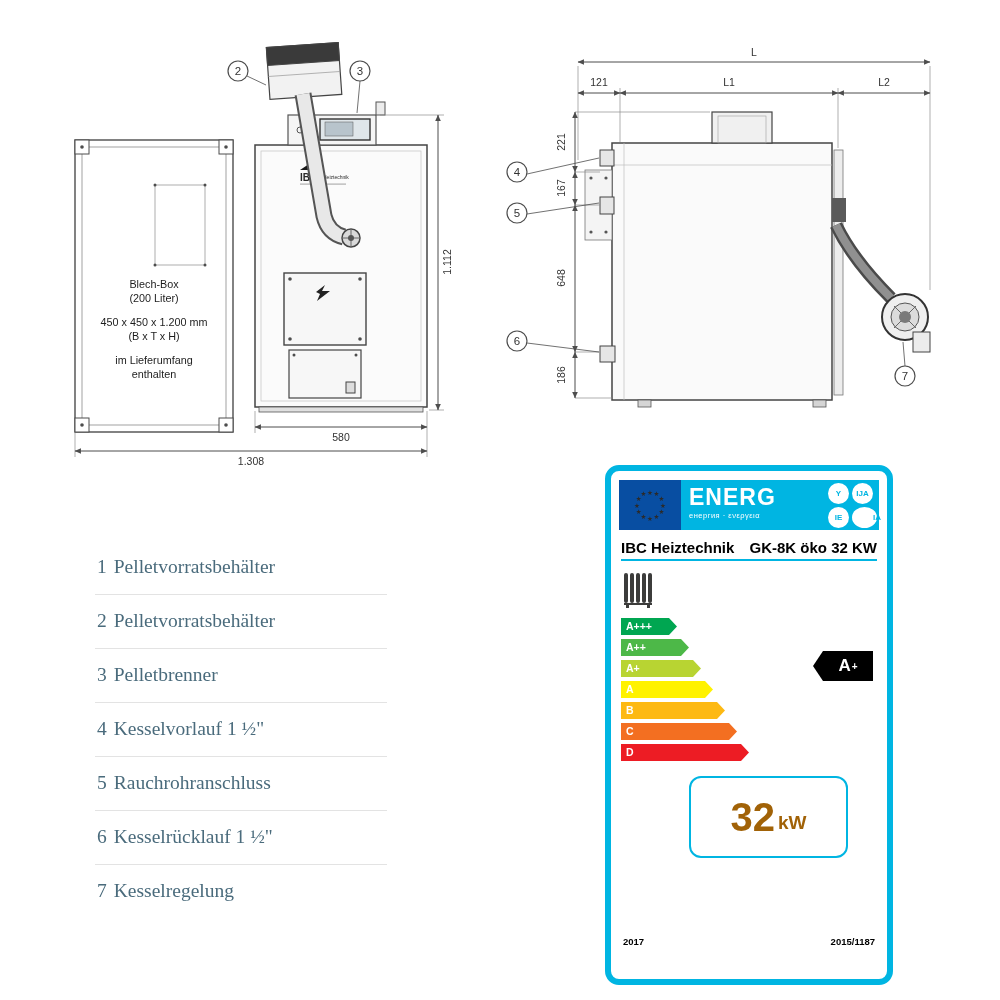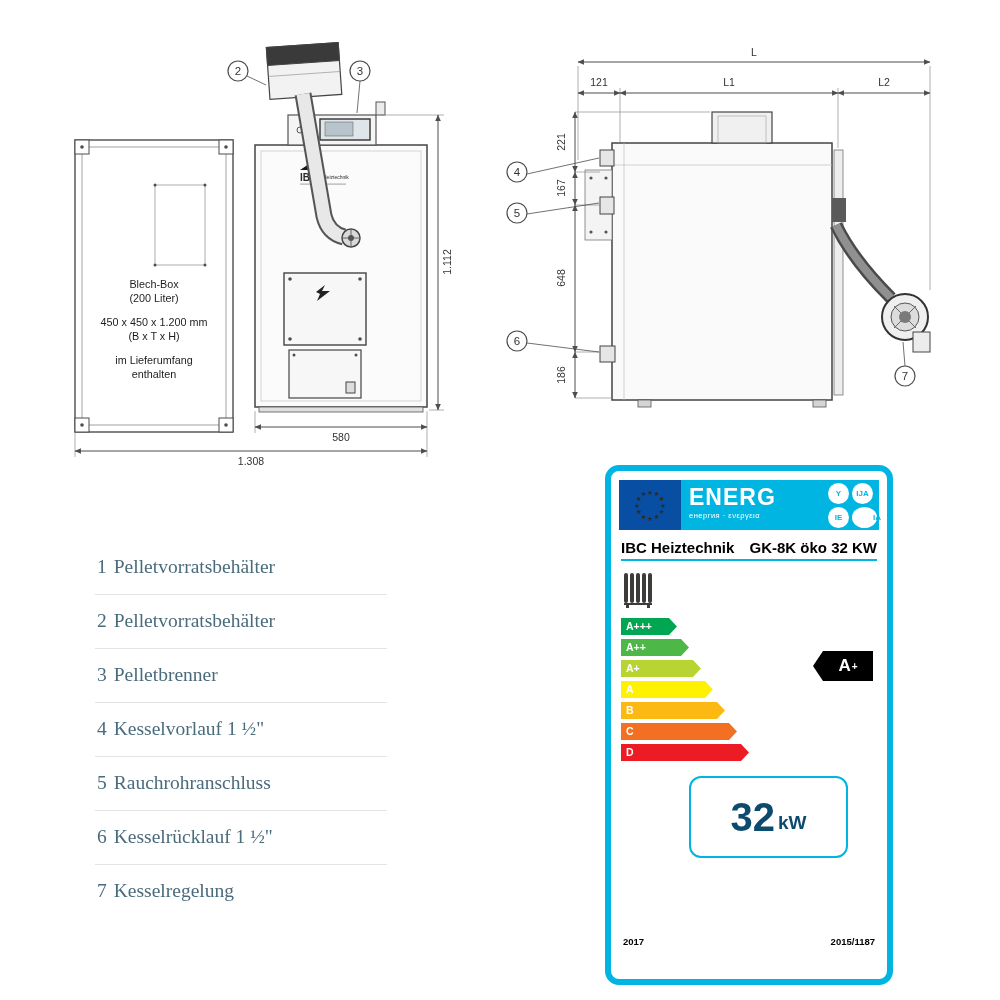--- a/index.html
+++ b/index.html
@@ -63,21 +63,21 @@
   .erating {
     position:absolute; right:14px; top:180px; width:60px; height:30px;
     background:#000; color:#fff; font-weight:bold; font-size:17px;
     display:flex; align-items:center; justify-content:center; padding-left:10px;
     clip-path:polygon(10px 0, 100% 0, 100% 100%, 10px 100%, 0 50%);
   }
   .erating sup { font-size:10px; margin-left:1px; }
   .epower {
     position:absolute; left:78px; top:305px; width:159px; height:82px;
     border:2px solid #00b5e2; border-radius:12px; background:#fff;
-    display:flex; align-items:center; justify-content:center; gap:3px; color:#0c4a6e;
+    display:flex; align-items:center; justify-content:center; gap:3px; color:#a16207;
   }
   .epower-val { font-size:40px; font-weight:bold; }
   .epower-unit { font-size:19px; font-weight:bold; align-self:center; margin-top:12px; }
   .elabel-year { position:absolute; left:12px; bottom:32px; font-size:9.5px; font-weight:bold; color:#000; }
   .elabel-reg { position:absolute; right:12px; bottom:32px; font-size:9.5px; font-weight:bold; color:#000; }
 </style>
 </head>
 <body>
 
 <div class="canvas">

